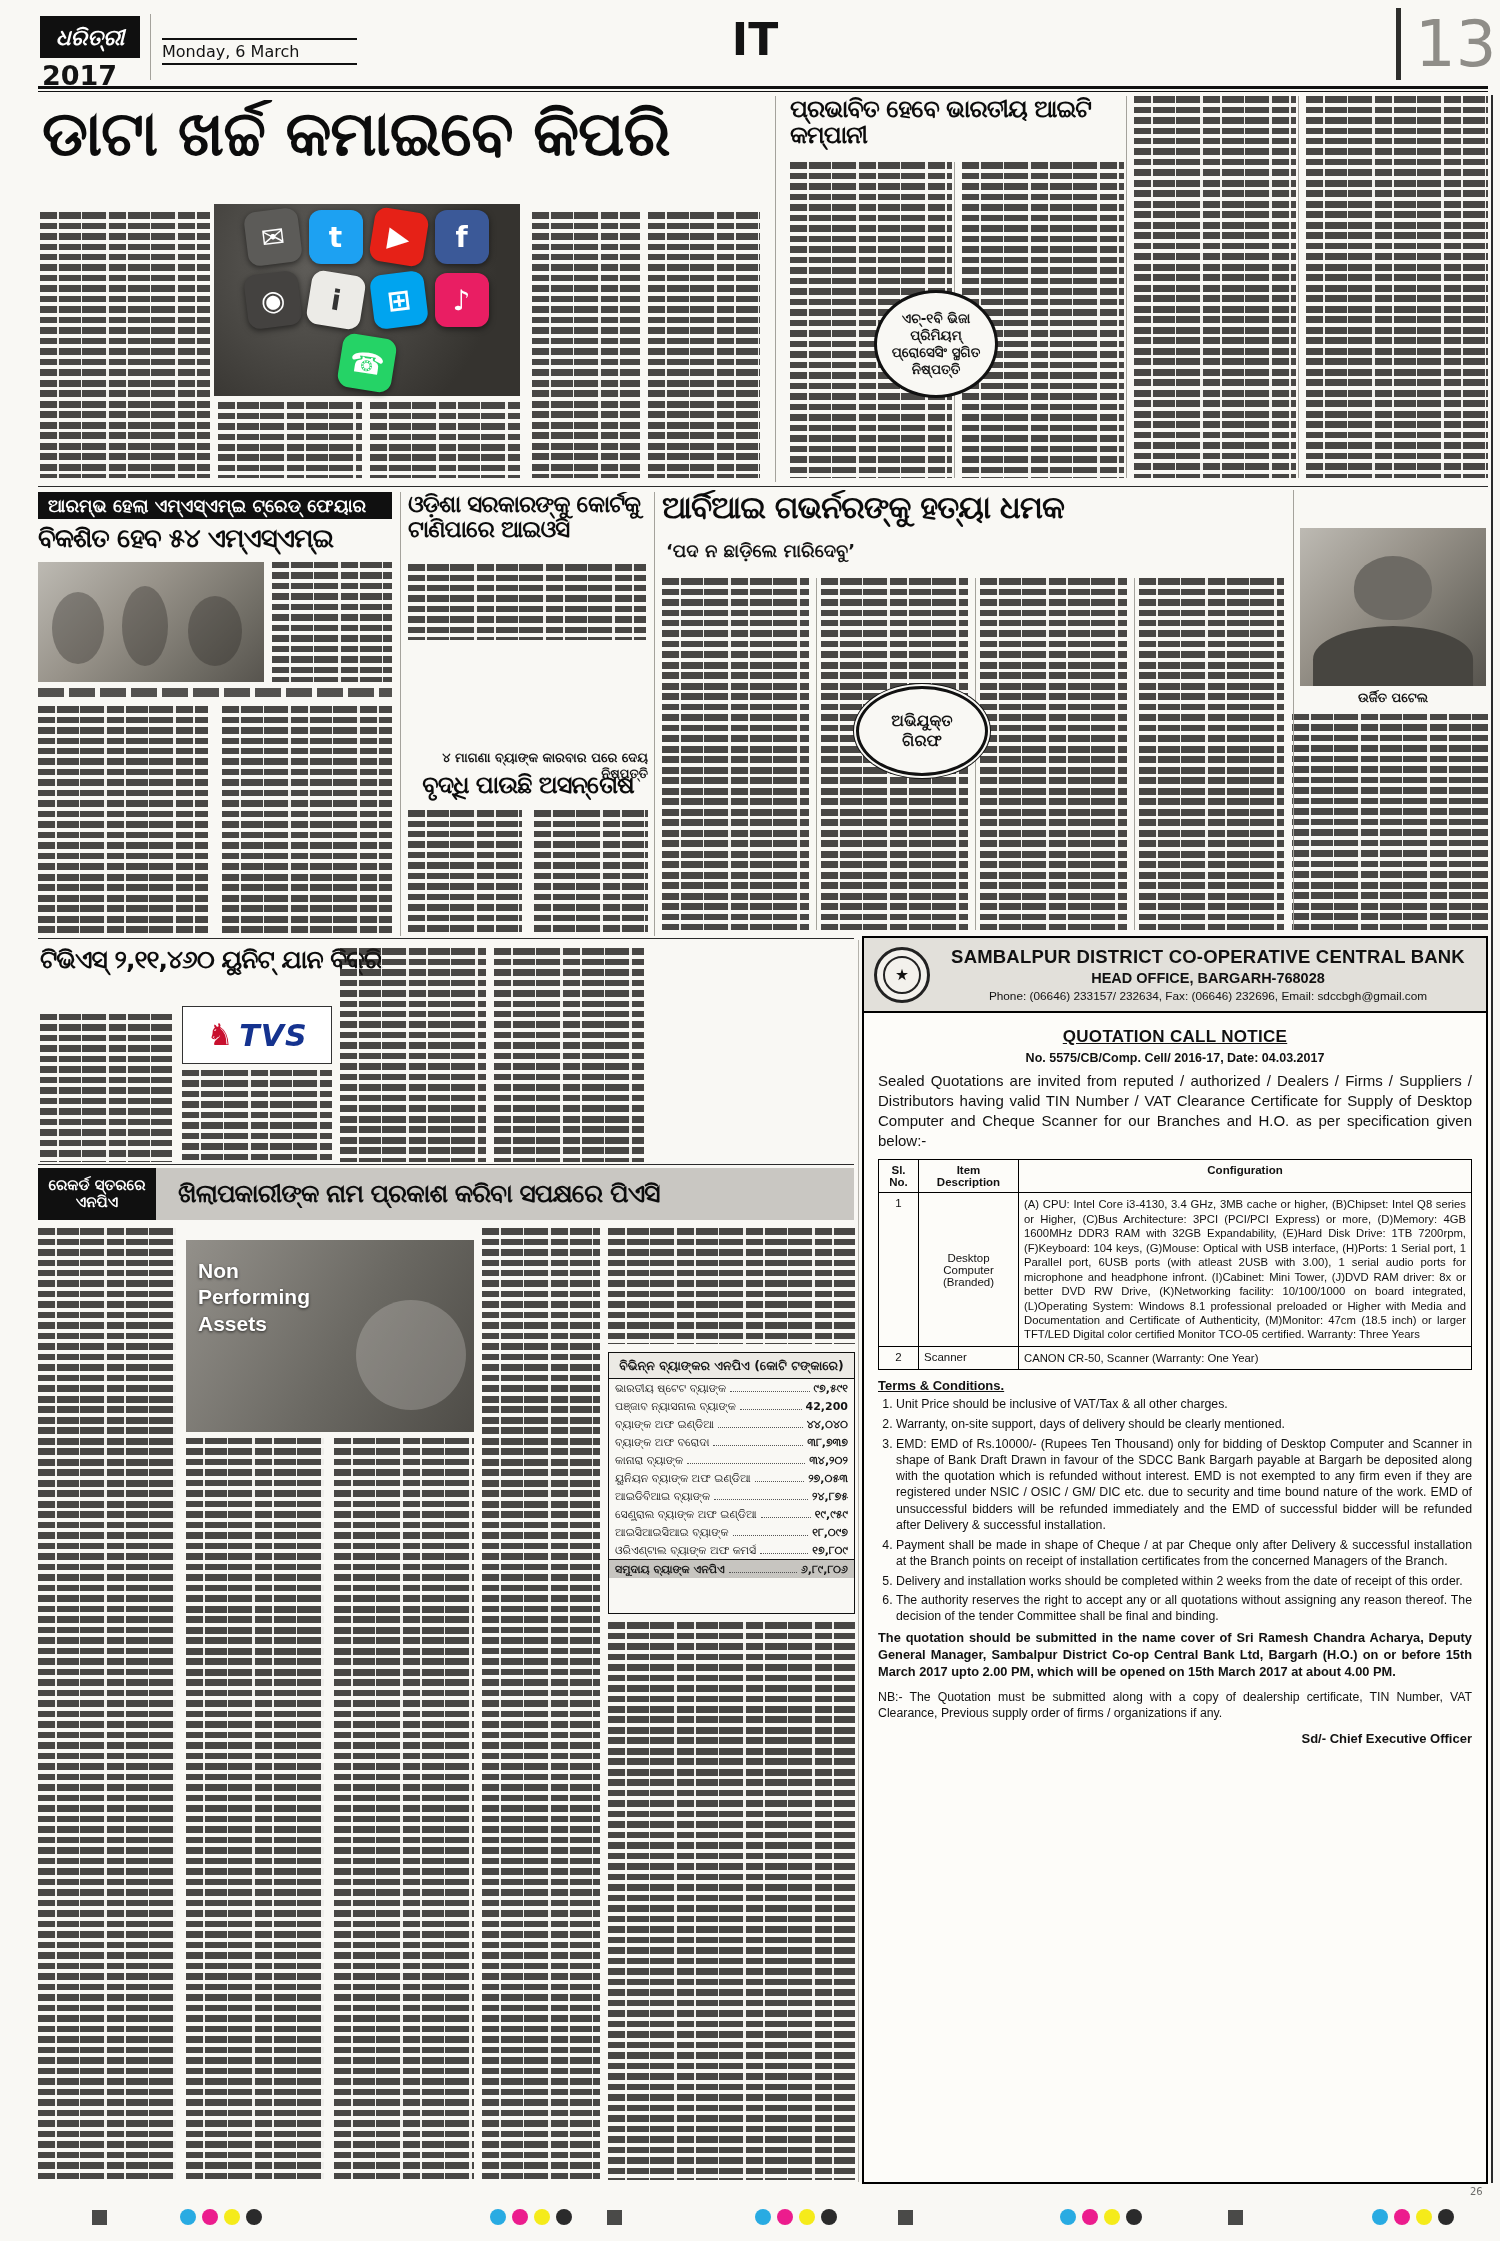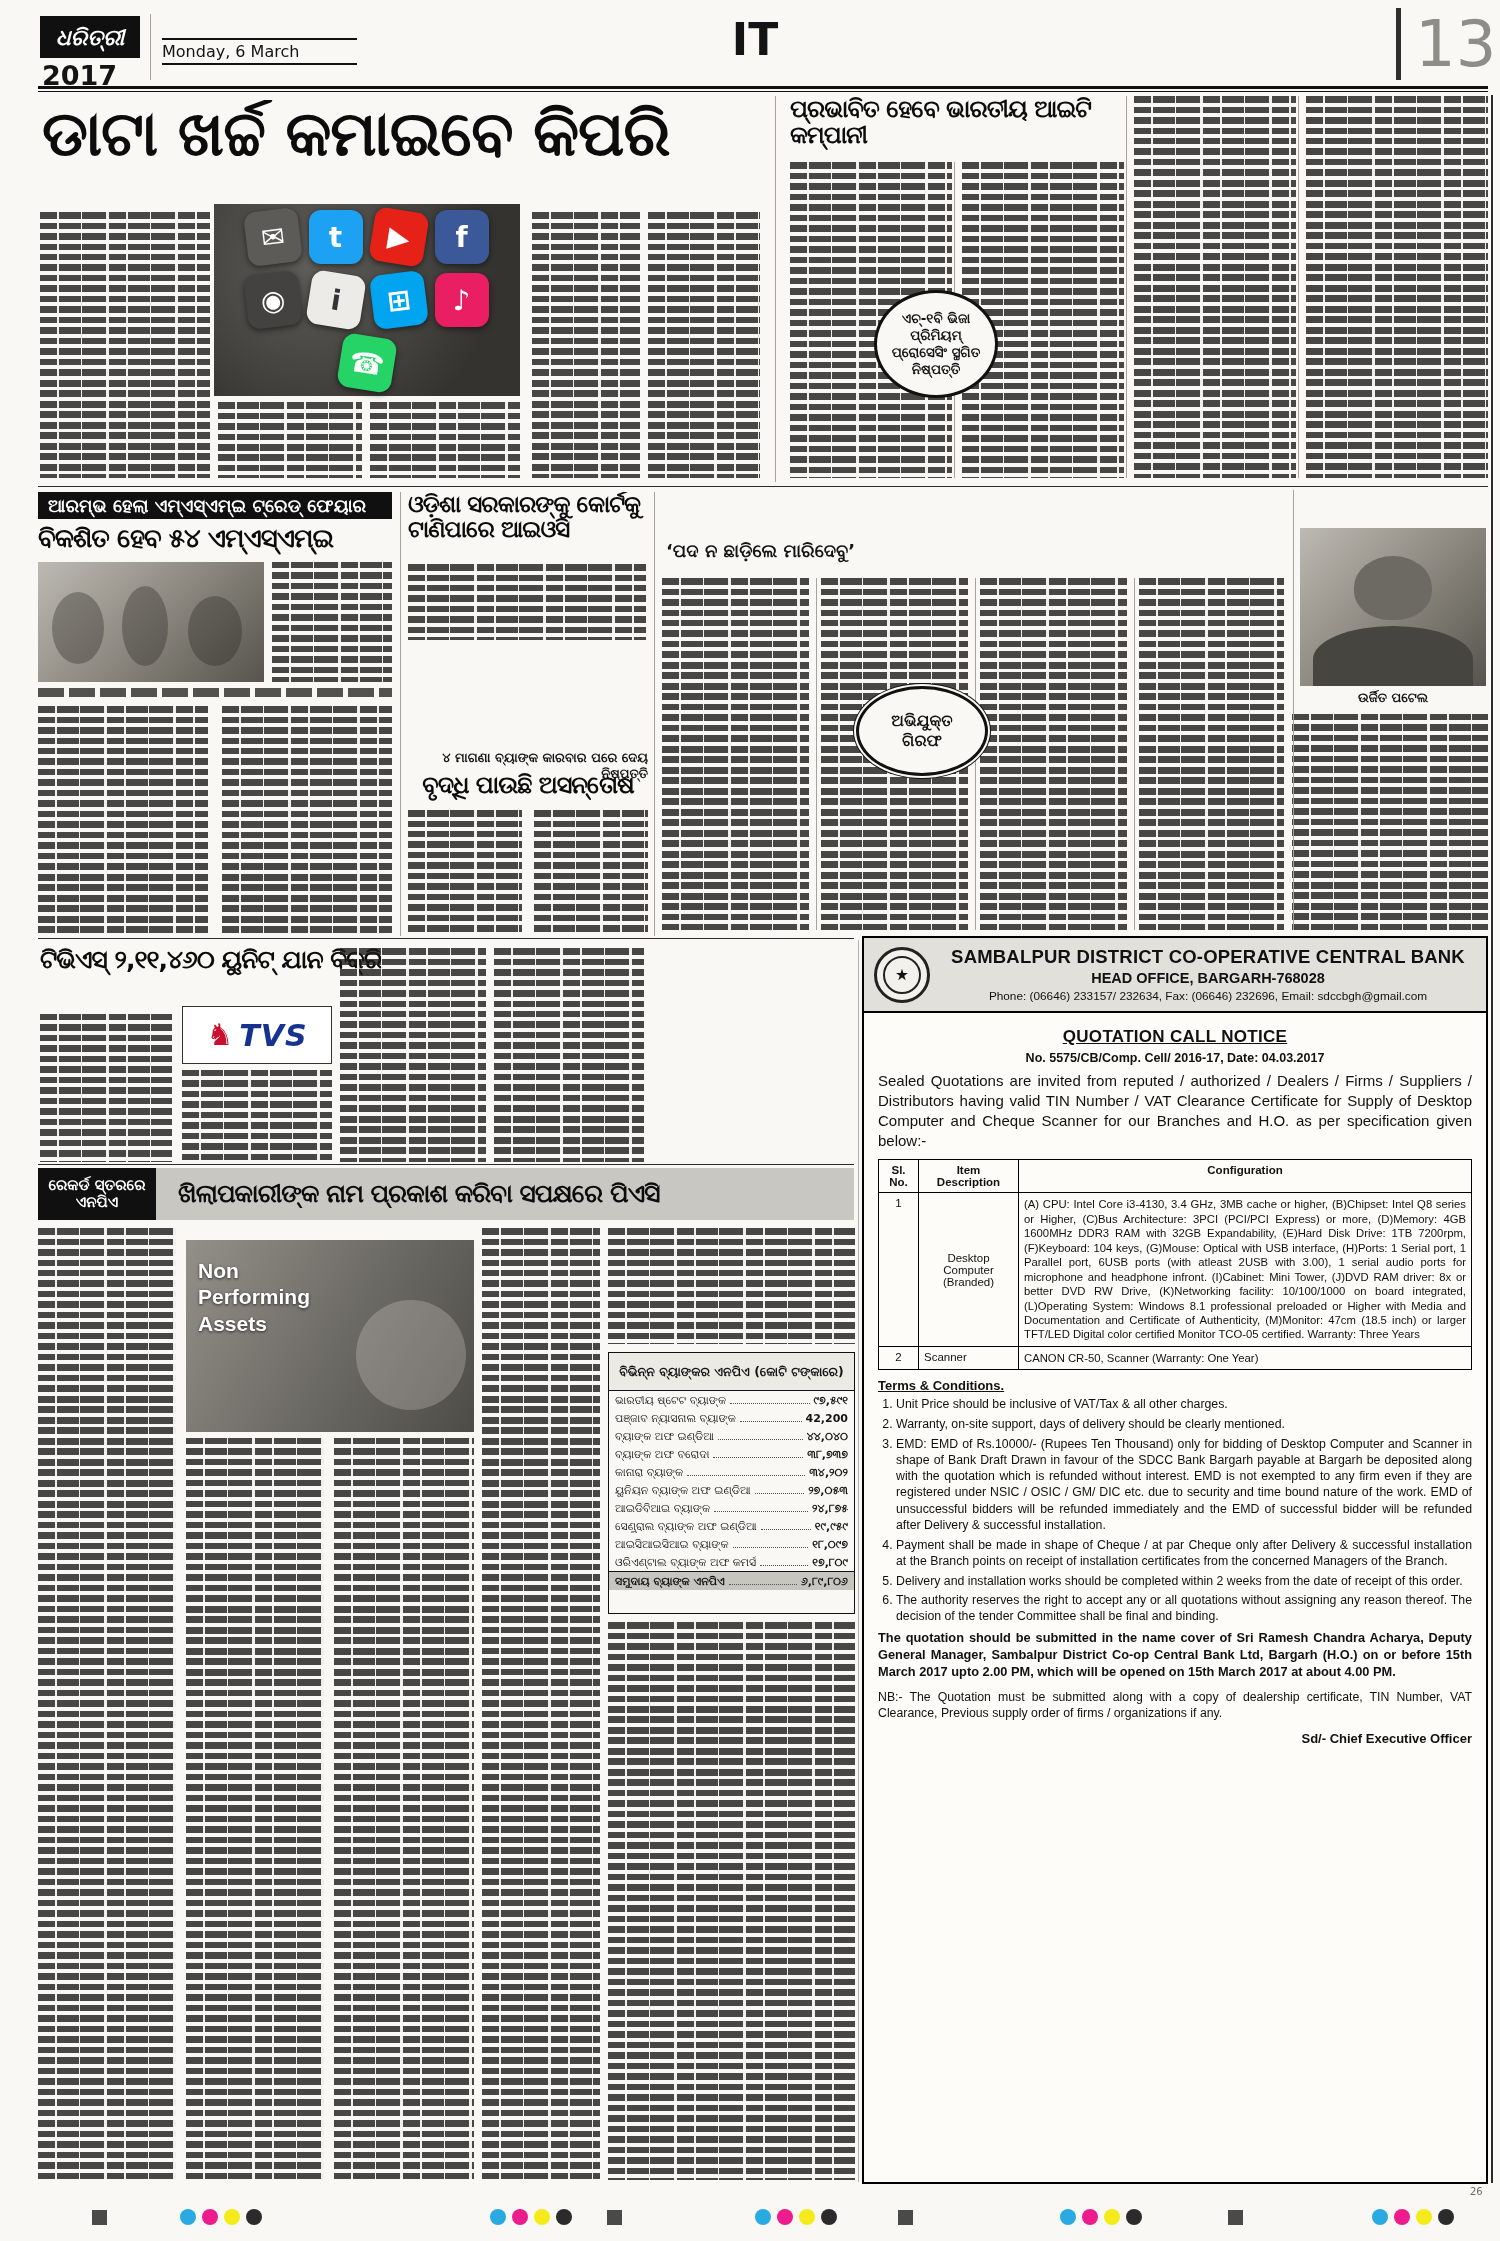--- a/index.html
+++ b/index.html
@@ -26,21 +26,21 @@
   .photo { background: linear-gradient(135deg,#bdbab3 0%, #979289 40%, #716e66 75%, #57544e 100%); position:absolute; overflow:hidden; }
   .photo .blob { position:absolute; border-radius:50%; background:rgba(40,38,35,.35); }
   #collage { position:absolute; background: radial-gradient(circle at 32% 30%, #605e5a, #35332f 75%); display:flex; flex-wrap:wrap; align-content:center; justify-content:center; gap:9px; padding:12px; }
   .tile { width:54px; height:54px; border-radius:12px; display:flex; align-items:center; justify-content:center; font-size:28px; font-weight:bold; box-shadow:0 2px 6px rgba(0,0,0,.55); font-family:"DejaVu Sans", sans-serif; }
   .tile:nth-child(odd){ transform:rotate(-7deg); }
   .tile:nth-child(3n){ transform:rotate(9deg); }
   .portrait-head { position:absolute; left:50%; top:18%; width:42%; height:40%; transform:translateX(-50%); border-radius:50% 50% 46% 46%; background:#6d6a64; }
   .portrait-body { position:absolute; left:50%; bottom:-4%; width:86%; height:42%; transform:translateX(-50%); border-radius:50% 50% 0 0; background:#474540; }
   
   .npa-table { position:absolute; border:1.5px solid #111; background:#f9f8f4; font-size:11px; }
-  .npa-title { font-weight:bold; text-align:center; padding:11px 4px; border-bottom:1.5px solid #111; font-size:12.5px; line-height:1.2; background:#eceae5; }
+  .npa-title { font-weight:bold; text-align:center; padding:5px 4px; border-bottom:1.5px solid #111; font-size:12.5px; line-height:1.2; background:#eceae5; }
   .npa-row { display:flex; align-items:flex-end; padding:2.5px 6px; }
   .npa-row .nm { white-space:nowrap; overflow:hidden; }
   .npa-row .ld { flex:1; border-bottom:1.5px dotted #555; margin:0 4px 3px 4px; }
   .npa-row .vl { font-weight:bold; white-space:nowrap; }
   .npa-row.total { background:#c7c5c0; font-weight:bold; border-top:1px solid #111; }
   
   .notice { position:absolute; border:2.5px solid #000; background:#fdfcf9; font-family:"Liberation Sans", sans-serif; color:#111; }
   .notice-head { display:flex; align-items:center; gap:10px; background:#e2e0da; border-bottom:2px solid #000; padding:8px 10px; }
   .bank-logo { width:56px; height:56px; border-radius:50%; border:3px solid #222; display:flex; align-items:center; justify-content:center; flex:0 0 auto; background:#f3f1ec; }
   .bank-logo .inner { width:38px; height:38px; border-radius:50%; border:2px solid #222; display:flex; align-items:center; justify-content:center; font-size:16px; }
@@ -129,20 +129,21 @@
 
   <div class="abs headline" style="left:408px; top:492px; width:240px; height:66px; font-size:23px;">ଓଡ଼ିଶା ସରକାରଙ୍କୁ କୋର୍ଟକୁ ଟାଣିପାରେ ଆଇଓସି</div>
   <div class="abs greek" style="left:408px; top:564px; width:238px; height:76px;"></div>
 
   <div class="abs" style="left:408px; top:750px; width:240px; font-size:13px; font-weight:bold; text-align:right;">୪ ମାଗଣା ବ୍ୟାଙ୍କ କାରବାର ପରେ ଦେୟ ନିଷ୍ପତ୍ତି</div>
   <div class="abs headline" style="left:408px; top:772px; width:240px; height:30px; font-size:24px; text-align:center;">ବୃଦ୍ଧି ପାଉଛି ଅସନ୍ତୋଷ</div>
   <div class="abs greek" style="left:408px; top:810px; width:114px; height:124px;"></div>
   <div class="abs greek" style="left:534px; top:810px; width:114px; height:124px;"></div>
   <div class="vr" style="left:654px; top:492px; height:444px;"></div>
 
+  <div class="abs headline" style="left:662px; top:490px; width:490px; height:44px; font-size:31px;">ଆର୍ବିଆଇ ଗଭର୍ନରଙ୍କୁ ହତ୍ୟା ଧମକ</div>
   <div class="abs" style="left:666px; top:540px; width:330px; font-size:18px; font-weight:bold;">‘ପଦ ନ ଛାଡ଼ିଲେ ମାରିଦେବୁ’</div>
   <div class="photo" style="left:1300px; top:528px; width:186px; height:158px;">
     <div class="portrait-head"></div>
     <div class="portrait-body"></div>
   </div>
   <div class="abs" style="left:1300px; top:690px; width:186px; font-size:13px; font-weight:bold; text-align:center;">ଉର୍ଜିତ ପଟେଲ</div>
 
   <div class="abs greek" style="left:662px; top:578px; width:147px; height:352px;"></div>
   <div class="abs greek" style="left:821px; top:578px; width:147px; height:352px;"></div>
   <div class="abs greek" style="left:980px; top:578px; width:147px; height:352px;"></div>

